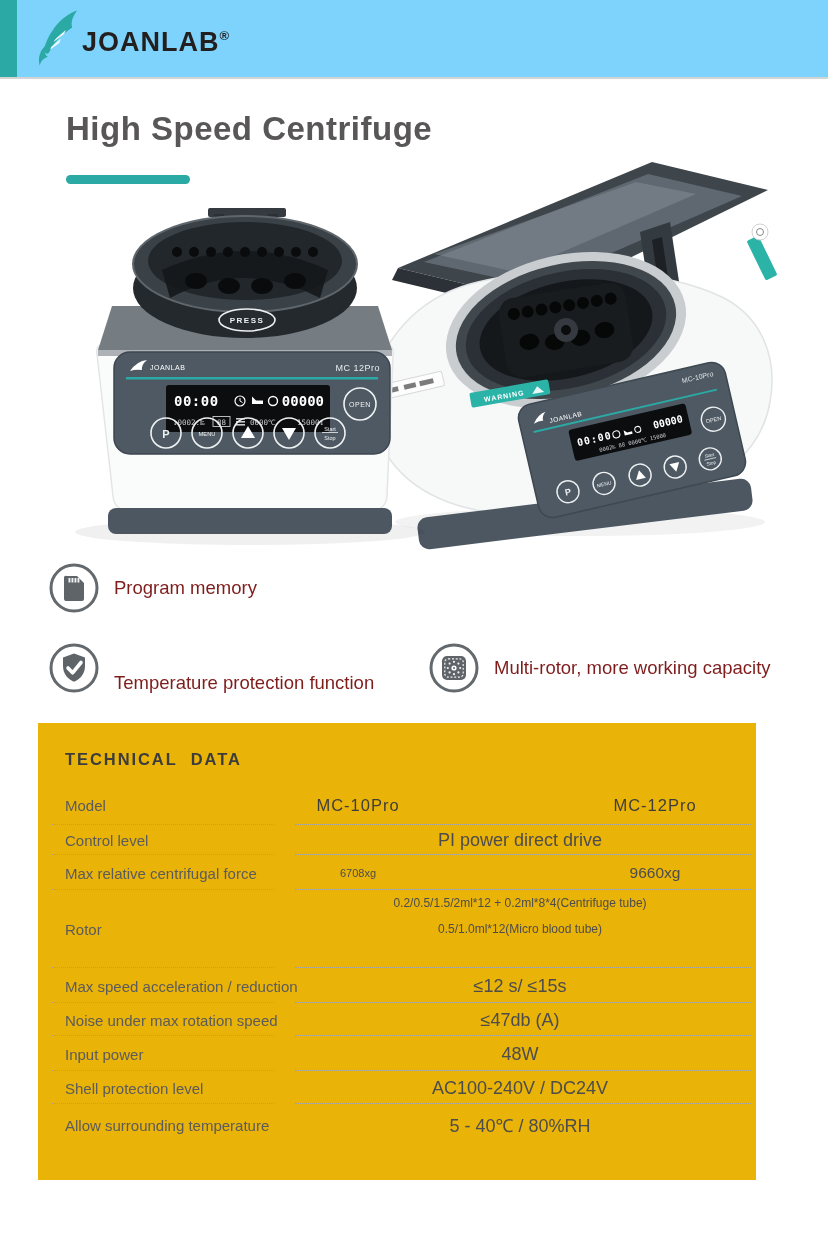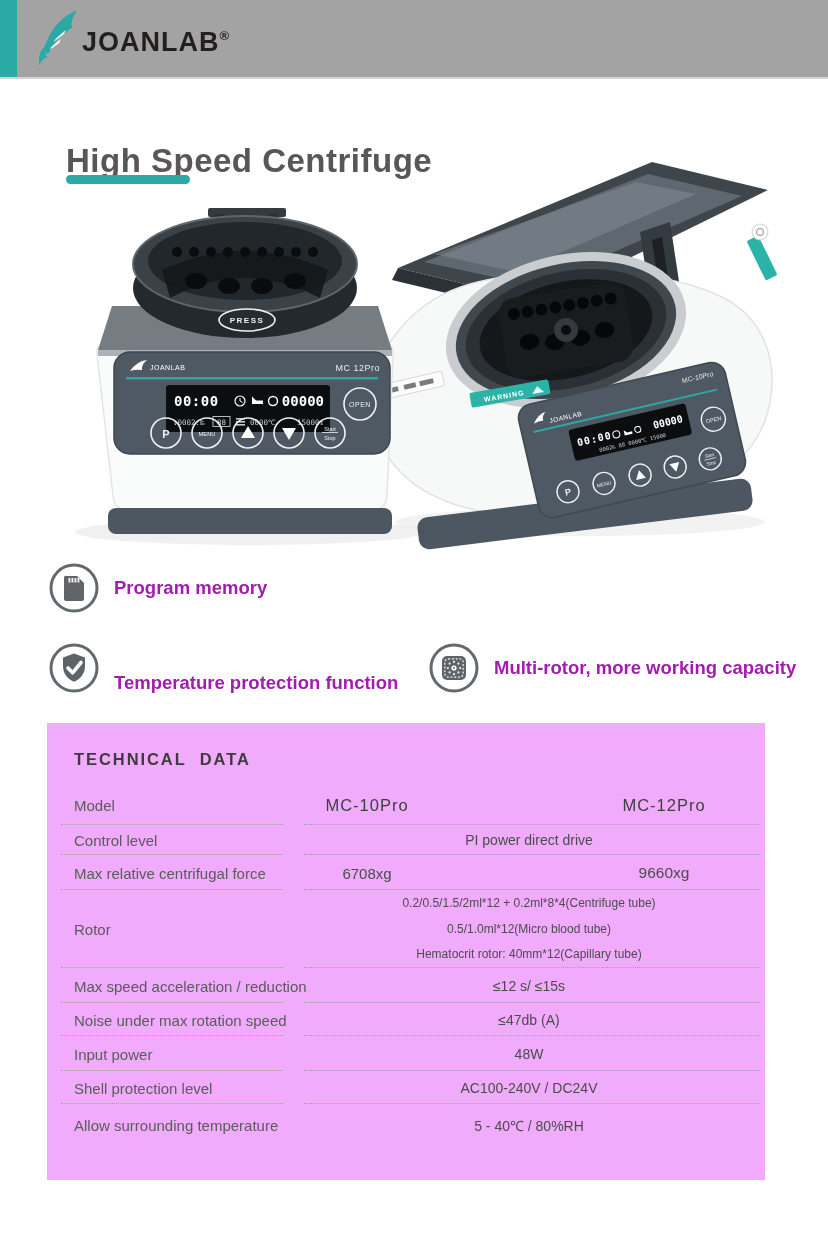--- a/index.html
+++ b/index.html
@@ -1,46 +1,46 @@
 <!DOCTYPE html>
 <html><head>
 <meta charset="utf-8">
 <style>
   html,body{margin:0;padding:0;background:#ffffff;}
   .page{position:relative;width:828px;height:1241px;background:#ffffff;overflow:hidden;
         font-family:"Liberation Sans",sans-serif;}
   
-  .header{position:absolute;left:0;top:0;width:828px;height:78px;background:#a3a3a3;}
+  .header{position:absolute;left:0;top:0;width:828px;height:78px;background:#7dd3fc;}
   .accent-bar{position:absolute;left:0;top:0;width:17px;height:78px;background:#2ba9a4;}
   .header-divider{position:absolute;left:0;top:77px;width:828px;height:2px;background:#d4d4d4;}
   .whale{position:absolute;left:30px;top:6px;}
   .brand{position:absolute;left:82px;top:27px;font-size:27px;font-weight:bold;color:#241f1f;letter-spacing:1px;}
   .brand .reg{font-size:13px;position:relative;top:-11px;font-weight:bold;}
   
-  .page-title{position:absolute;left:66px;top:110px;font-size:33px;font-weight:bold;color:#585656;letter-spacing:.5px;margin-top:32px;}
+  .page-title{position:absolute;left:66px;top:110px;font-size:33px;font-weight:bold;color:#585656;letter-spacing:.5px;}
   .title-underline{position:absolute;left:66px;top:175px;width:124px;height:9px;border-radius:5px;background:#2ba9a4;}
   
   .hero{position:absolute;left:0;top:140px;}
   .hero text{font-family:"Liberation Sans",sans-serif;}
   .hero .seg{font-family:"DejaVu Sans Mono",monospace;}
   
   .feature{position:absolute;display:flex;align-items:center;}
-  .feature .flabel{margin-left:14px;font-size:18.5px;color:#a21caf;font-weight:bold;}
-  
-  .tech-card{position:absolute;left:47px;top:723px;width:718px;height:457px;background:#f0abfc;}
+  .feature .flabel{margin-left:14px;font-size:18.5px;color:#7f1d1d;}
+  
+  .tech-card{position:absolute;left:38px;top:723px;width:718px;height:457px;background:#eab308;}
   .tech-heading{position:absolute;left:27px;top:27px;font-size:17px;font-weight:bold;color:#3c3c3c;
                 letter-spacing:2px;word-spacing:7px;transform:scaleX(.97);transform-origin:left;}
   .ttable{position:absolute;left:0;top:62px;width:718px;}
   .trow{position:relative;width:718px;}
   .trow.dash::before{content:"";position:absolute;left:14px;width:222px;bottom:0;border-bottom:1.5px dotted #9f9f9f;}
   .trow.dash::after{content:"";position:absolute;left:257px;right:5px;bottom:0;border-bottom:1.5px dotted #9f9f9f;}
   .lbl{position:absolute;left:27px;top:50%;transform:translateY(-50%);font-size:15px;color:#5b5b5b;white-space:nowrap;text-align:right;}
-  .v1{position:absolute;left:320px;top:50%;transform:translate(-50%,-50%);font-size:15px;color:#4c4c4c;white-space:nowrap;}
+  .v1{position:absolute;left:320px;top:50%;transform:translate(-50%,-50%);font-size:11px;color:#4c4c4c;white-space:nowrap;}
   .v2{position:absolute;left:617px;top:50%;transform:translate(-50%,-50%);font-size:15.5px;color:#4c4c4c;white-space:nowrap;text-align:center;}
-  .vspan{position:absolute;left:482px;top:50%;transform:translate(-50%,-50%);font-size:14px;color:#4c4c4c;white-space:nowrap;}
+  .vspan{position:absolute;left:482px;top:50%;transform:translate(-50%,-50%);font-size:18px;color:#4c4c4c;white-space:nowrap;}
   .vmodel{font-size:16.5px;color:#3e3e3e;letter-spacing:1px;}
   .vlines{position:absolute;left:482px;top:1px;transform:translateX(-50%);text-align:center;}
   .vlines div{line-height:25.5px;font-size:12px;color:#4c4c4c;white-space:nowrap;}
 </style>
 </head>
 <body>
 
 <div class="page">
 
   <div class="header">
@@ -286,21 +286,20 @@
         <div class="v1">6708xg</div>
         <div class="v2">9660xg</div>
       </div>
 
 
       <div class="trow dash" style="height:78px">
         <div class="lbl">Rotor</div>
         <div class="vlines">
           <div>0.2/0.5/1.5/2ml*12 + 0.2ml*8*4(Centrifuge tube)</div>
           <div>0.5/1.0ml*12(Micro blood tube)</div>
-          <div>Hematocrit rotor: 40mm*12(Capillary tube)</div>
         </div>
       </div>
 
       <div class="trow dash" style="height:35px">
         <div class="lbl">Max speed acceleration / reduction</div>
         <div class="vspan">≤12 s/ ≤15s</div>
       </div>
 
       <div class="trow dash" style="height:33px">
         <div class="lbl">Noise under max rotation speed</div>

